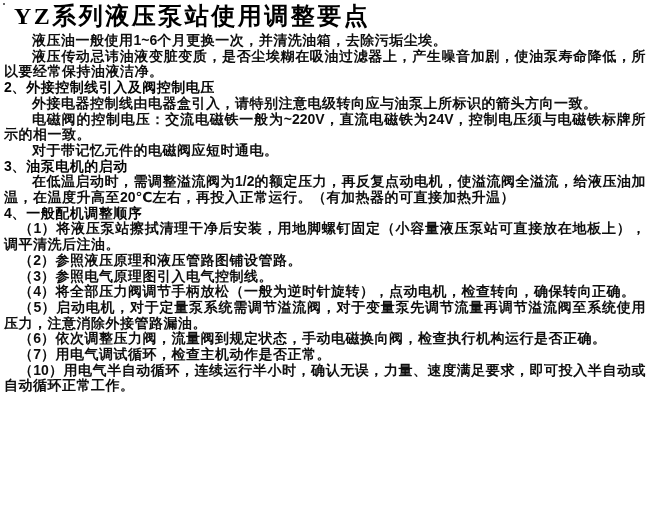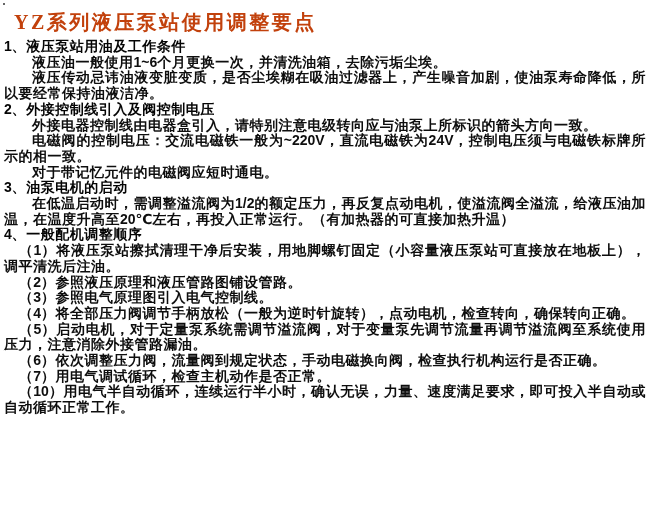--- a/index.html
+++ b/index.html
@@ -26,26 +26,26 @@
   .scan-speck {
     position: absolute;
     left: 3px;
     top: 3px;
     width: 2px;
     height: 2px;
     background: #333;
     border-radius: 50%;
   }
   .doc-title {
-    font-size: 20px;
+    font-size: 24px;
     line-height: 24px;
     font-weight: 700;
     letter-spacing: 2.5px;
-    margin: 7px 0 5px 10px;
-    color: #c2410c;
+    margin: 1px 0 5px 10px;
+    color: #000000;
   }
   .section-heading {
     font-weight: 700;
     margin: 0;
     color: #050505;
   }
   p {
     margin: 0;
     padding: 0;
     text-align: justify;
@@ -64,21 +64,20 @@
 </style>
 </head>
 <body>
 
 <div class="doc">
   <span class="scan-speck"></span>
 
   <div class="doc-title">YZ系列液压泵站使用调整要点</div>
 
   <div>
-    <p class="section-heading"><span class="num">1</span>、液压泵站用油及工作条件</p>
     <p class="body-para">液压油一般使用<span class="num">1~6</span>个月更换一次，并清洗油箱，去除污垢尘埃。</p>
     <p class="body-para">液压传动忌讳油液变脏变质，是否尘埃糊在吸油过滤器上，产生噪音加剧，使油泵寿命降低，所以要经常保持油液洁净。</p>
   </div>
 
   <div>
     <p class="section-heading"><span class="num">2</span>、外接控制线引入及阀控制电压</p>
     <p class="body-para">外接电器控制线由电器盒引入，请特别注意电级转向应与油泵上所标识的箭头方向一致。</p>
     <p class="body-para">电磁阀的控制电压：交流电磁铁一般为<span class="num">~220V</span>，直流电磁铁为<span class="num">24V</span>，控制电压须与电磁铁标牌所示的相一致。</p>
     <p class="body-para">对于带记忆元件的电磁阀应短时通电。</p>
   </div>

